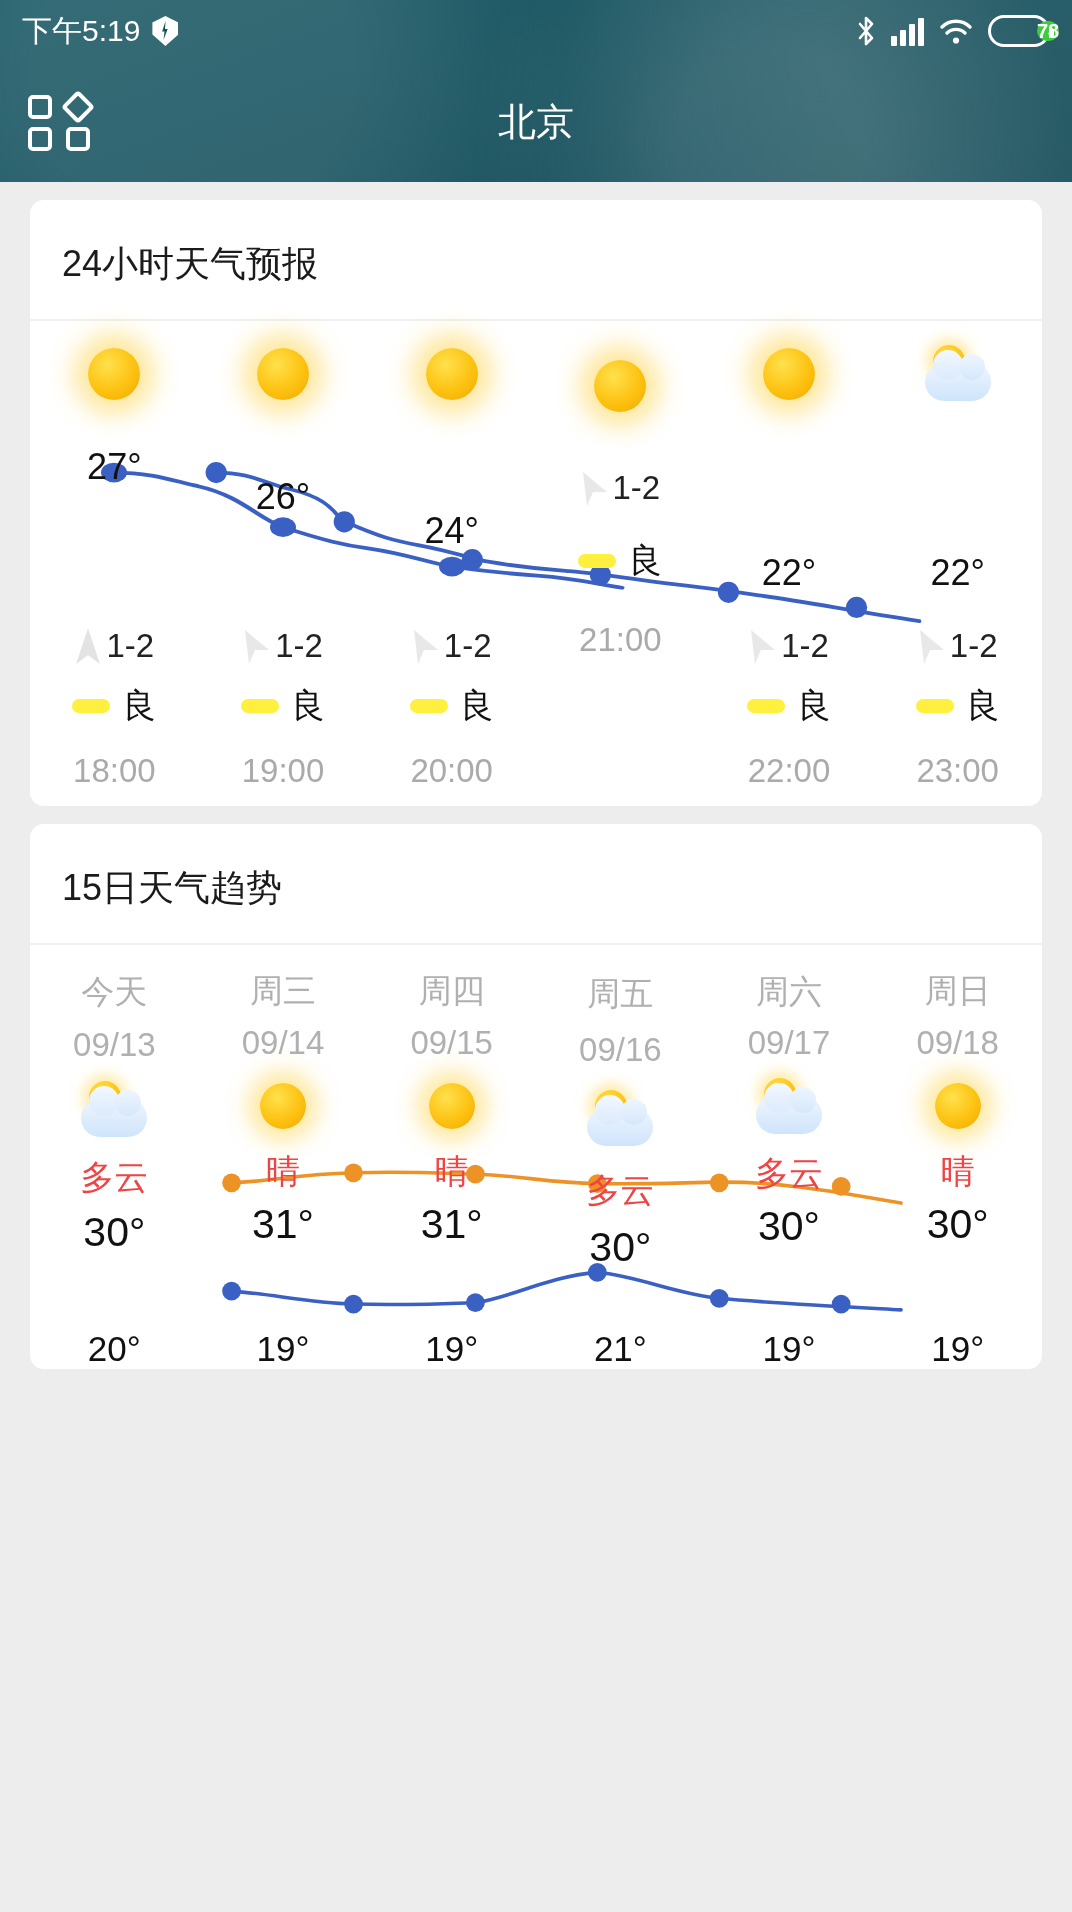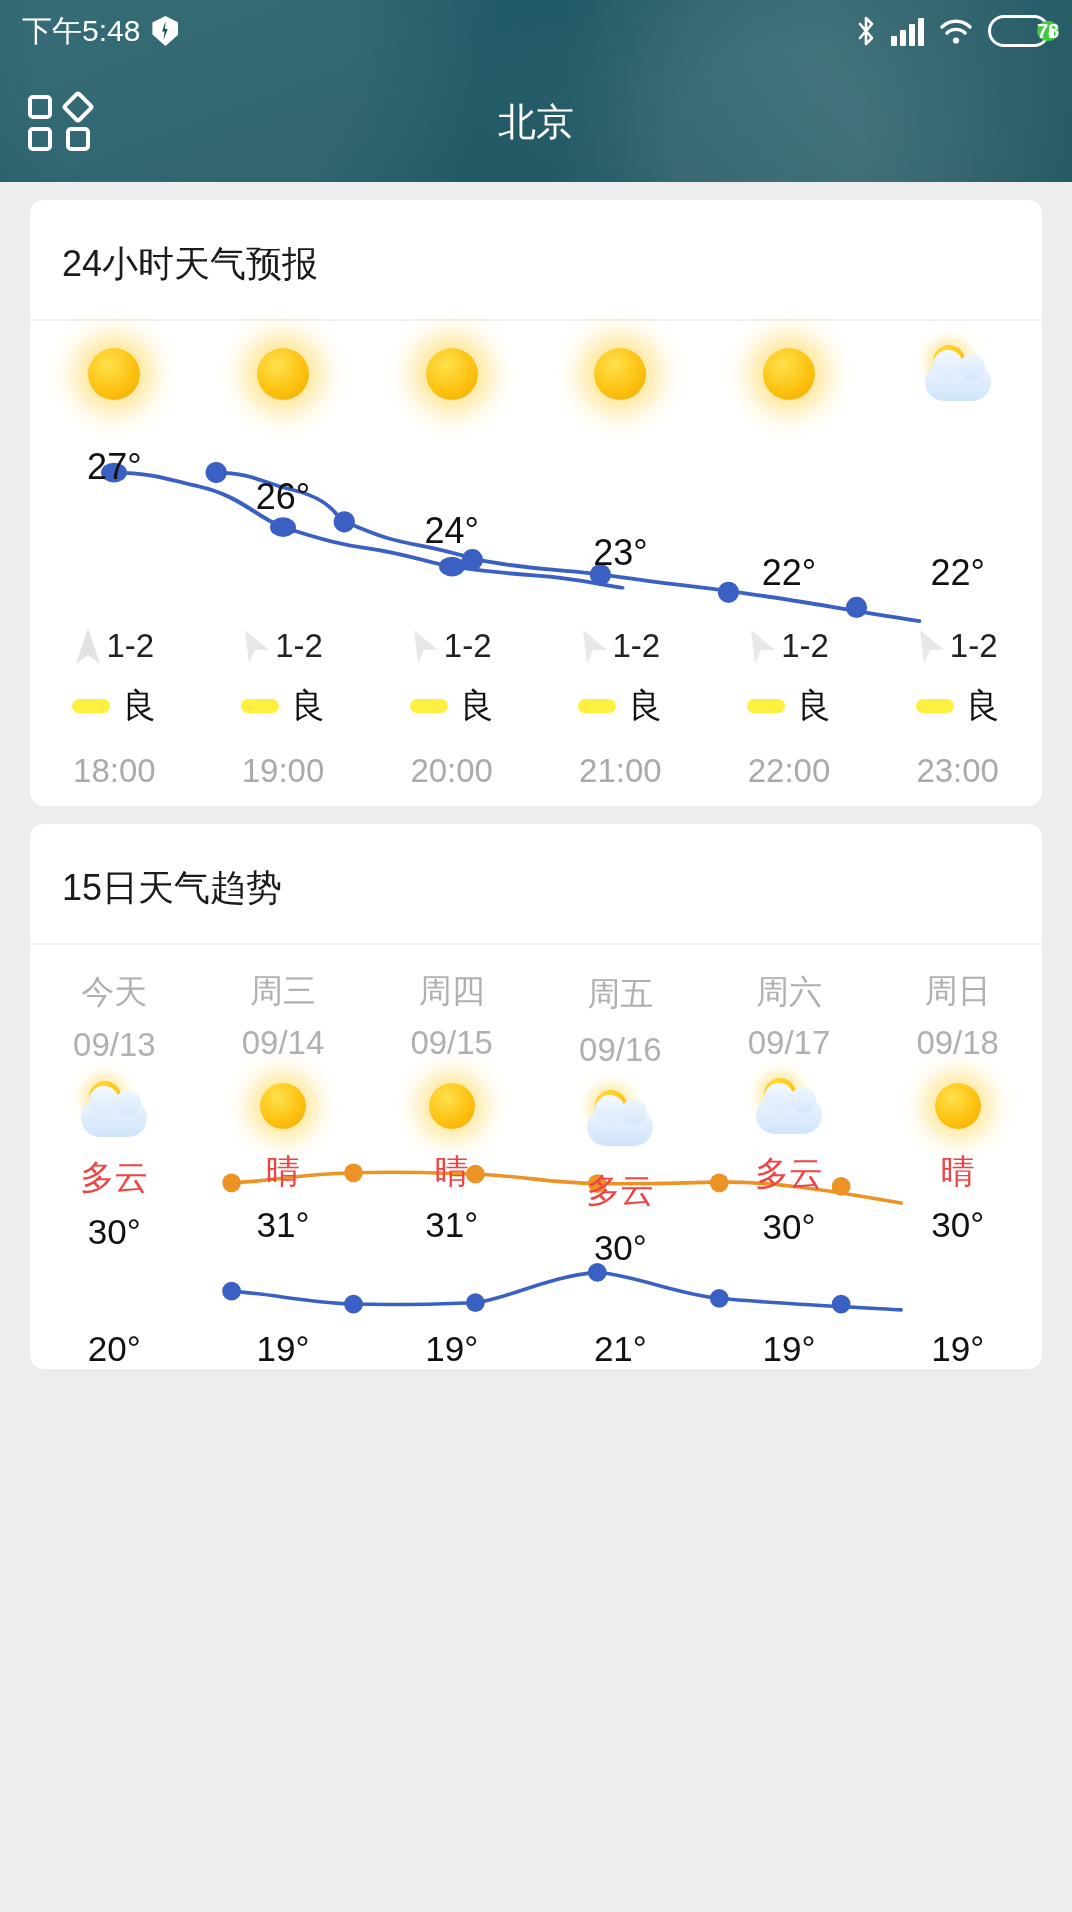--- a/index.html
+++ b/index.html
@@ -163,34 +163,34 @@
     pointer-events:none;
   }
 
   
   .day-body{ position:relative; height:404px;margin-top:20px; }
   .dcol{ flex:1; display:flex; flex-direction:column; align-items:center; }
   .dow{ font-size:33px; color:#b0b0b0; height:72px; display:flex;align-items:center;}
   .date{ font-size:33px; color:#b0b0b0; height:64px; display:flex;align-items:center;}
   .dicon{ height:106px; display:flex;align-items:center;justify-content:center;}
   .dcond{ font-size:34px; color:#ef4444; height:72px; display:flex;align-items:center;}
-  .dhigh{ font-size:35px; color:#111; height:68px; display:flex;align-items:center;}
+  .dhigh{ font-size:41px; color:#111; height:68px; display:flex;align-items:center;}
   .spacer-lo{ height:92px; }
   .dlow{ font-size:35px; color:#111; }
 </style>
 </head>
 <body>
 
 <div class="hero"></div>
 
 <div class="hdrwrap">
 
   <div class="statusbar">
     <div class="sb-left">
-      <span class="sb-time">下午5:48</span>
+      <span class="sb-time">下午5:19</span>
       <span class="shield"></span>
     </div>
     <div class="sb-right">
       <svg class="bt" viewBox="0 0 22 32">
         <path d="M5 9 L17 23 L11 29 L11 3 L17 9 L5 23" fill="none" stroke="#fff" stroke-width="2.6" stroke-linejoin="round" stroke-linecap="round"></path>
       </svg>
       <span class="sig">
         <i></i>
           <i></i>
           <i></i>
@@ -303,23 +303,20 @@
           <span class="aqi-pill"></span>
           <span class="aqi-txt">良</span>
         </div>
         <div class="time-txt">20:00</div>
       </div>
 
       <div class="hcol">
         <div class="icon-slot">
             <div class="sun"></div>
           </div>
-        <div class="chart-slot">
-          <div class="temp-label" style="margin-top:104px">23°</div>
-        </div>
         <div class="wind-row">
           <svg class="wind-arrow" viewBox="0 0 28 40">
             <path d="M2 4 L26 24 L12 24 L6 38 Z" fill="#e8e8e8"></path>
           </svg>
           <span class="wind-txt">1-2</span>
         </div>
         <div class="aqi-row">
           <span class="aqi-pill"></span>
           <span class="aqi-txt">良</span>
         </div>

